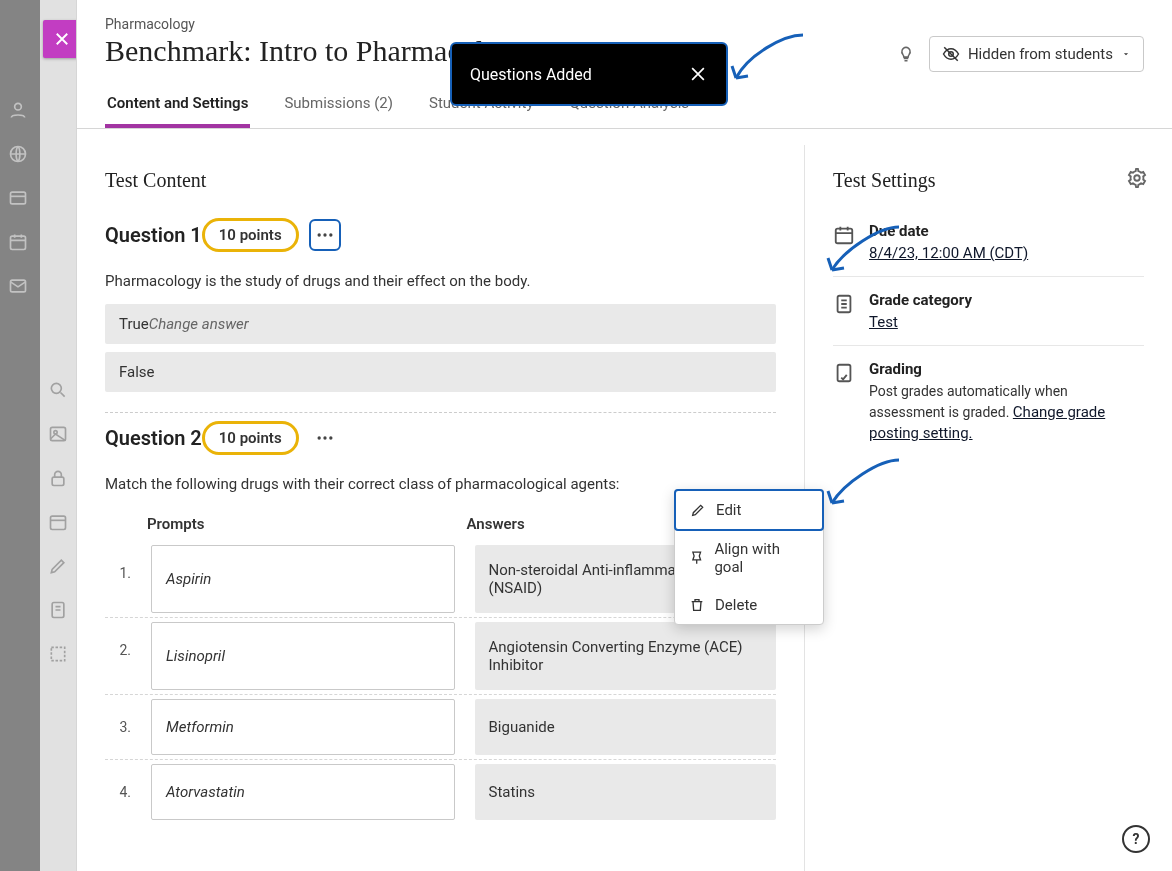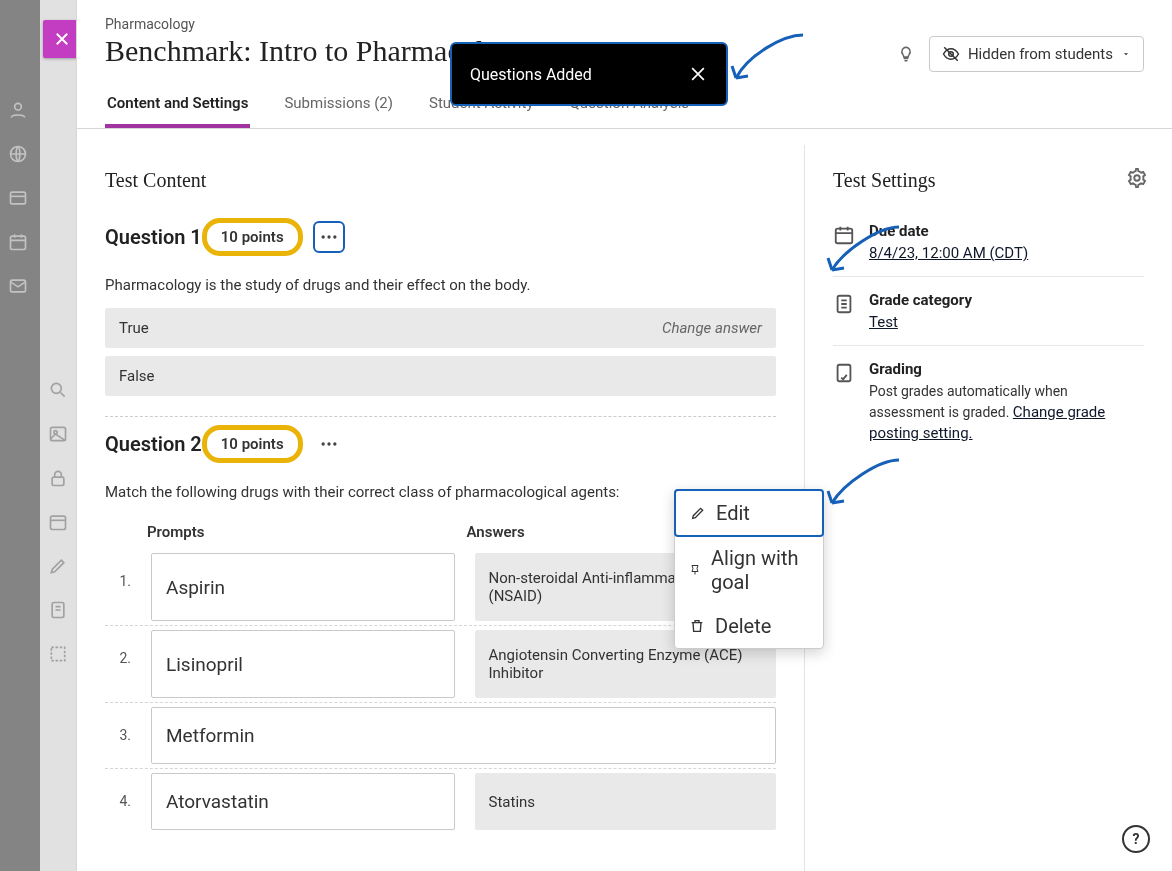--- a/index.html
+++ b/index.html
@@ -34,40 +34,40 @@
 
   .body { position: absolute; left: 0; right: 0; top: 145px; bottom: 0; display: flex; }
   .main { flex: 1; padding: 24px 28px; overflow: hidden; }
   .side { width: 368px; border-left: 1px solid #e3e3e3; padding: 24px 28px; position: relative; }
 
   h2.section { font-size: 20px; font-weight: 400; color: #222; margin-bottom: 26px; font-family: Georgia, serif; }
 
   .qhead { display: flex; align-items: center; padding: 8px 0 14px; border-top: 1px dashed #ccc; }
   .q1 .qhead { border-top: none; padding-top: 0; }
   .qtitle { font-size: 20px; font-weight: 600; color: #222; }
-  .points-pill { border: 5px solid #eab308; border-radius: 18px; padding: 5px 14px; font-size: 15px; color: #333; font-weight: 600; }
+  .points-pill { border: 3px solid #eab308; border-radius: 18px; padding: 5px 14px; font-size: 15px; color: #333; font-weight: 600; }
   .kebab { border: 1px solid transparent; border-radius: 6px; width: 32px; height: 32px; display:flex; align-items:center; justify-content:center; cursor:pointer; }
   .kebab.hl { border: 2.5px solid #1660b8; }
   .kebab svg { width: 20px; height: 20px; }
 
   .qtext { font-size: 15px; color: #333; margin: 6px 0 14px; }
-  .opt { background: #e9e9e9; border-radius: 2px; padding: 11px 14px; margin-bottom: 8px; display:flex; justify-content:space-between; font-size: 15px; }
+  .opt { background: #e9e9e9; border-radius: 2px; padding: 11px 14px; margin-bottom: 8px; display:flex; font-size: 15px; }
   .opt .correct { font-style: italic; color: #666; }
 
   .match-head { display:flex; margin-top:10px; }
   .match-head div { flex:1; font-weight:600; padding: 8px 0 8px 42px; font-size:15px; }
   .match-row { display:flex; align-items:stretch; gap:20px; padding:4px 0; border-bottom: 1px dashed #d6d6d6; }
   .match-row:last-child { border-bottom:none; }
   .num { width:26px; text-align:right; padding-top:20px; color:#555; font-size:14px; }
-  .prompt-box { flex:1; border:1px solid #c9c9c9; border-radius:2px; padding:16px 14px; font-size:19px; min-height:56px; display:flex; align-items:center; }
+  .prompt-box { flex:1; border:1px solid #c9c9c9; border-radius:2px; padding:16px 14px; font-size:15px; min-height:56px; display:flex; align-items:center;font-style:italic; }
   .ans-box { flex:1; background:#e9e9e9; border-radius:2px; padding:16px 14px; font-size:15px; min-height:56px; display:flex; align-items:center; }
 
   
   .menu { position: absolute; left: 597px; top: 489px; width: 150px; background:#fff; border:1px solid #ccc; border-radius:4px; box-shadow: 0 4px 14px rgba(0,0,0,.18); z-index: 20; }
-  .menu .mi { padding: 10px 14px; display:flex; align-items:center; gap:10px; font-size:20px; color:#333; cursor:pointer; }
+  .menu .mi { padding: 10px 14px; display:flex; align-items:center; gap:10px; font-size:15px; color:#333; cursor:pointer; }
   .menu .mi.hl { border: 2.5px solid #1660b8; border-radius:4px; margin:-1px; }
   .menu .mi svg { width:16px; height:16px; }
 
   
   .side .gear { position:absolute; right:24px; top:22px; width:22px; height:22px; cursor:pointer; color:#666; }
   .srow { display:flex; gap:14px; padding:14px 0; border-top:1px solid #e7e7e7; }
   .srow:first-of-type { border-top:none; padding-top: 4px; }
   .srow .sic { width:22px; height:22px; flex:none; color:#555; margin-top:2px; }
   .srow h4 { font-size:15px; font-weight:700; color:#222; margin-bottom:4px; }
   .srow a { color:#0f172a; text-decoration: underline; font-size:15px; }
@@ -232,20 +232,21 @@
           <div class="ans-box">Non-steroidal Anti-inflammatory Drug (NSAID)</div>
         </div>
         <div class="match-row">
           <div class="num">2.</div>
           <div class="prompt-box">Lisinopril</div>
           <div class="ans-box">Angiotensin Converting Enzyme (ACE) Inhibitor</div>
         </div>
         <div class="match-row">
           <div class="num">3.</div>
           <div class="prompt-box">Metformin</div>
+          <div class="ans-box">Biguanide</div>
         </div>
         <div class="match-row">
           <div class="num">4.</div>
           <div class="prompt-box">Atorvastatin</div>
           <div class="ans-box">Statins</div>
         </div>
       </div>
     </div>
 
     <div class="side">

